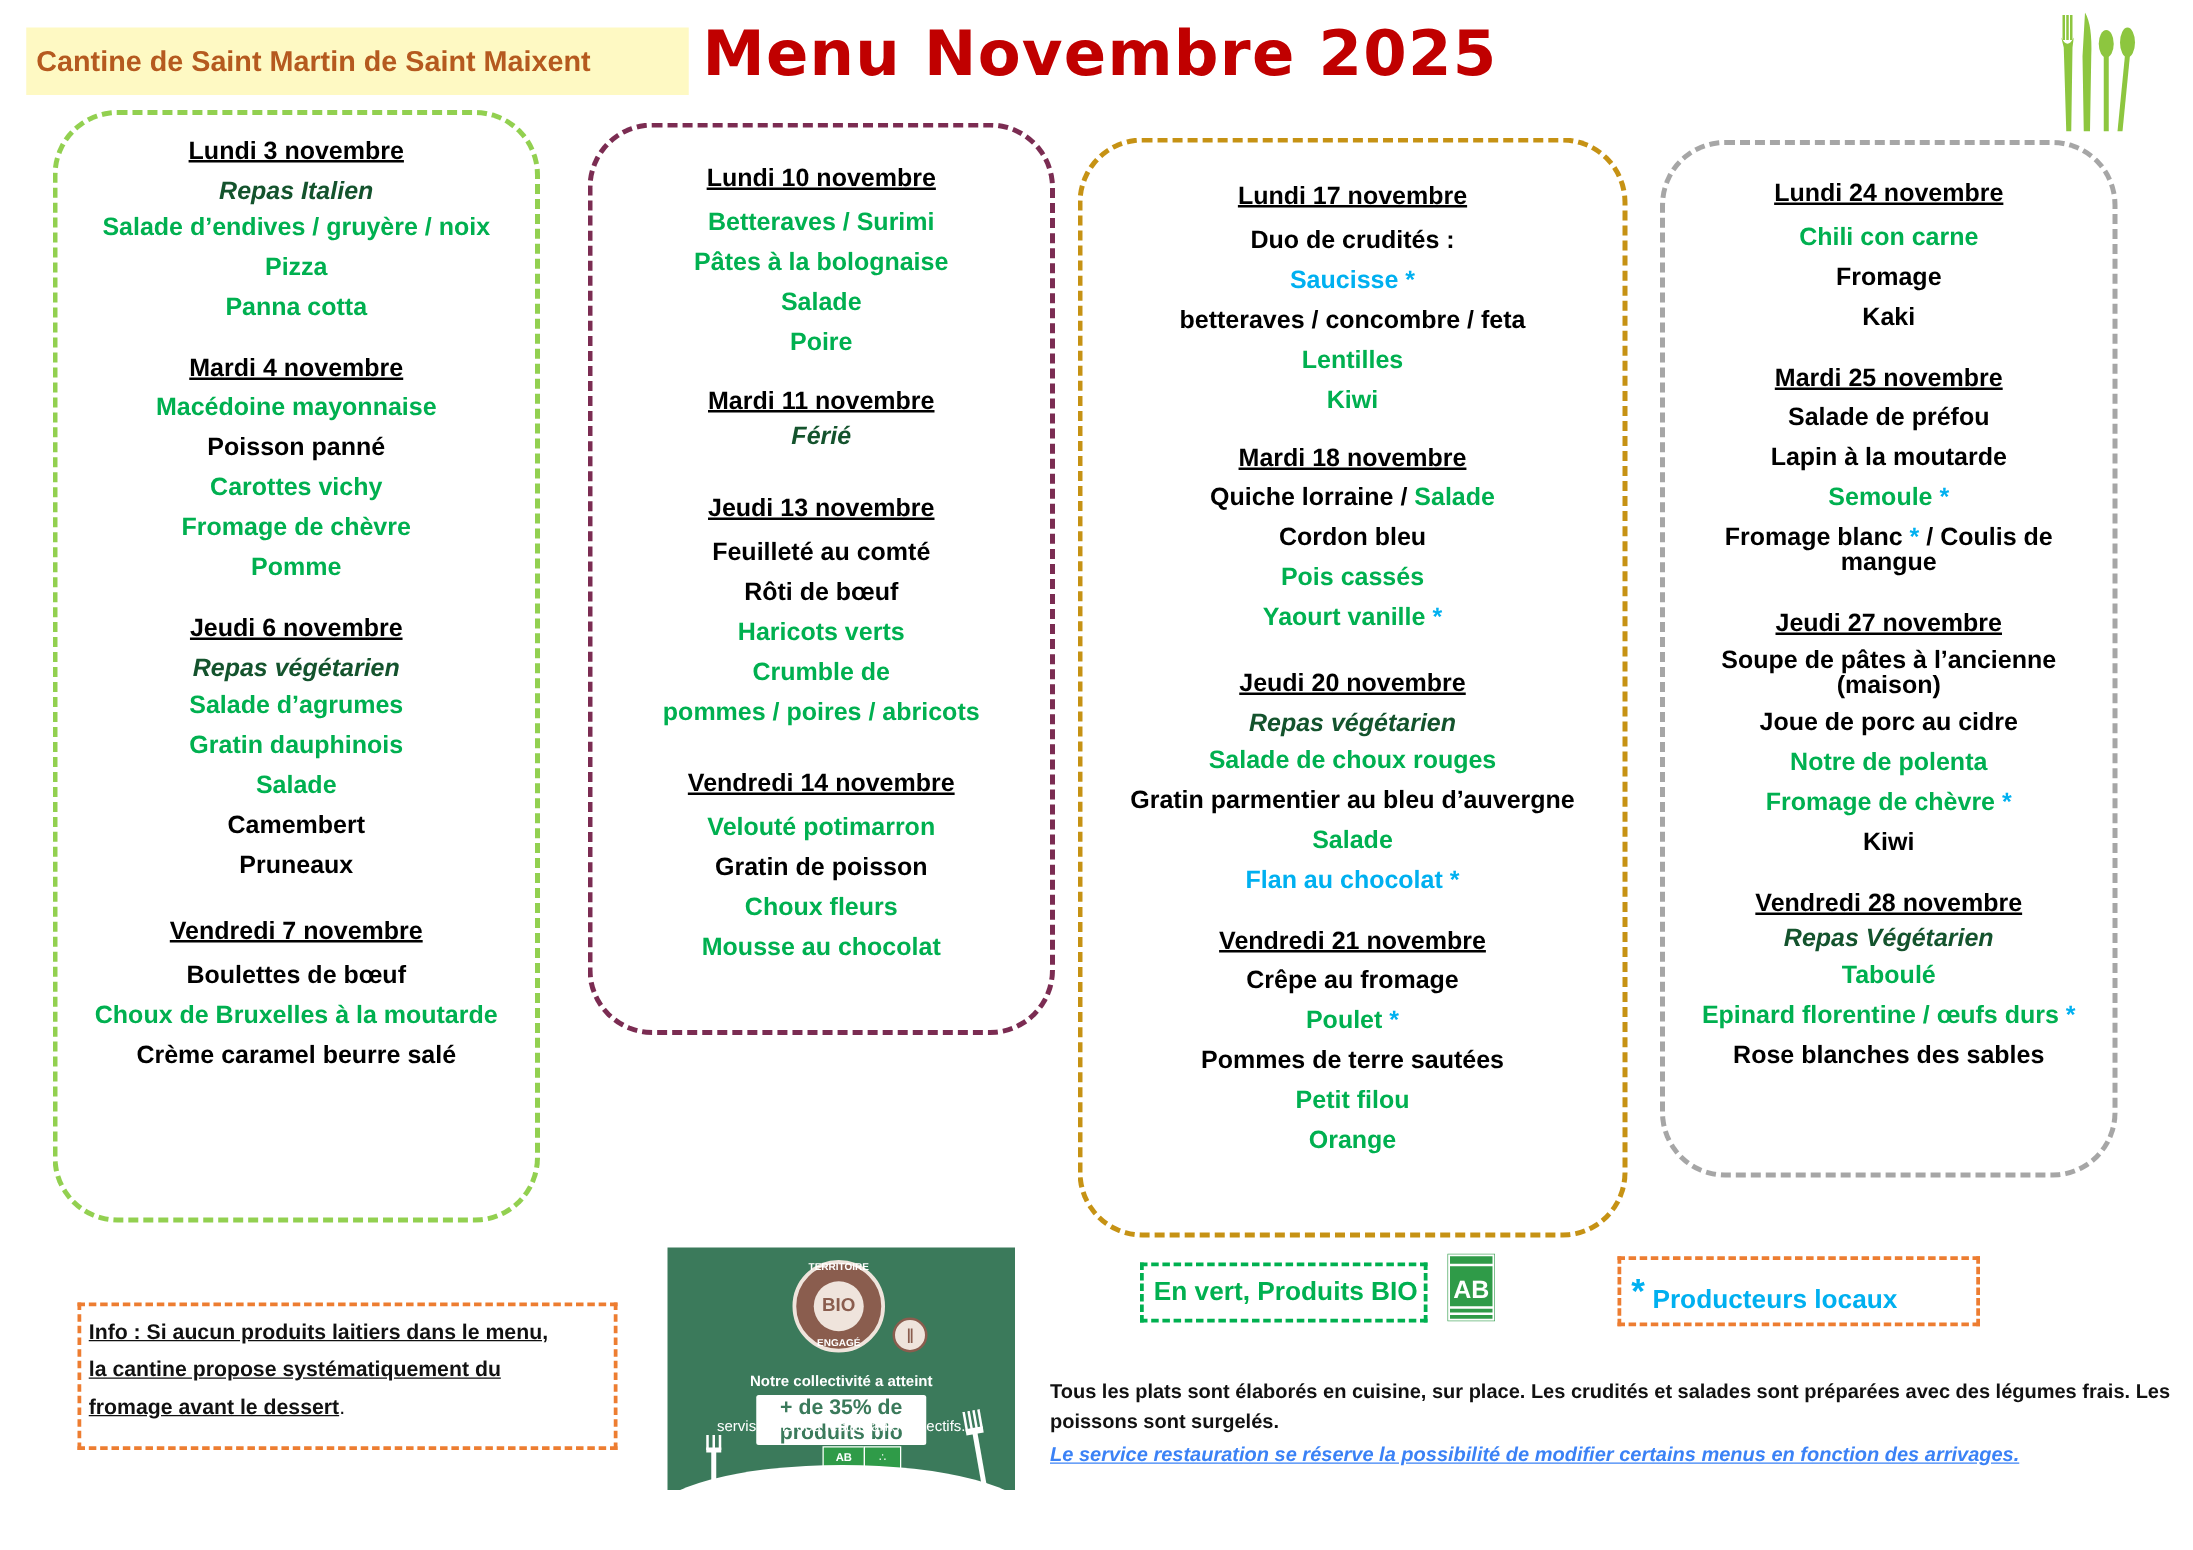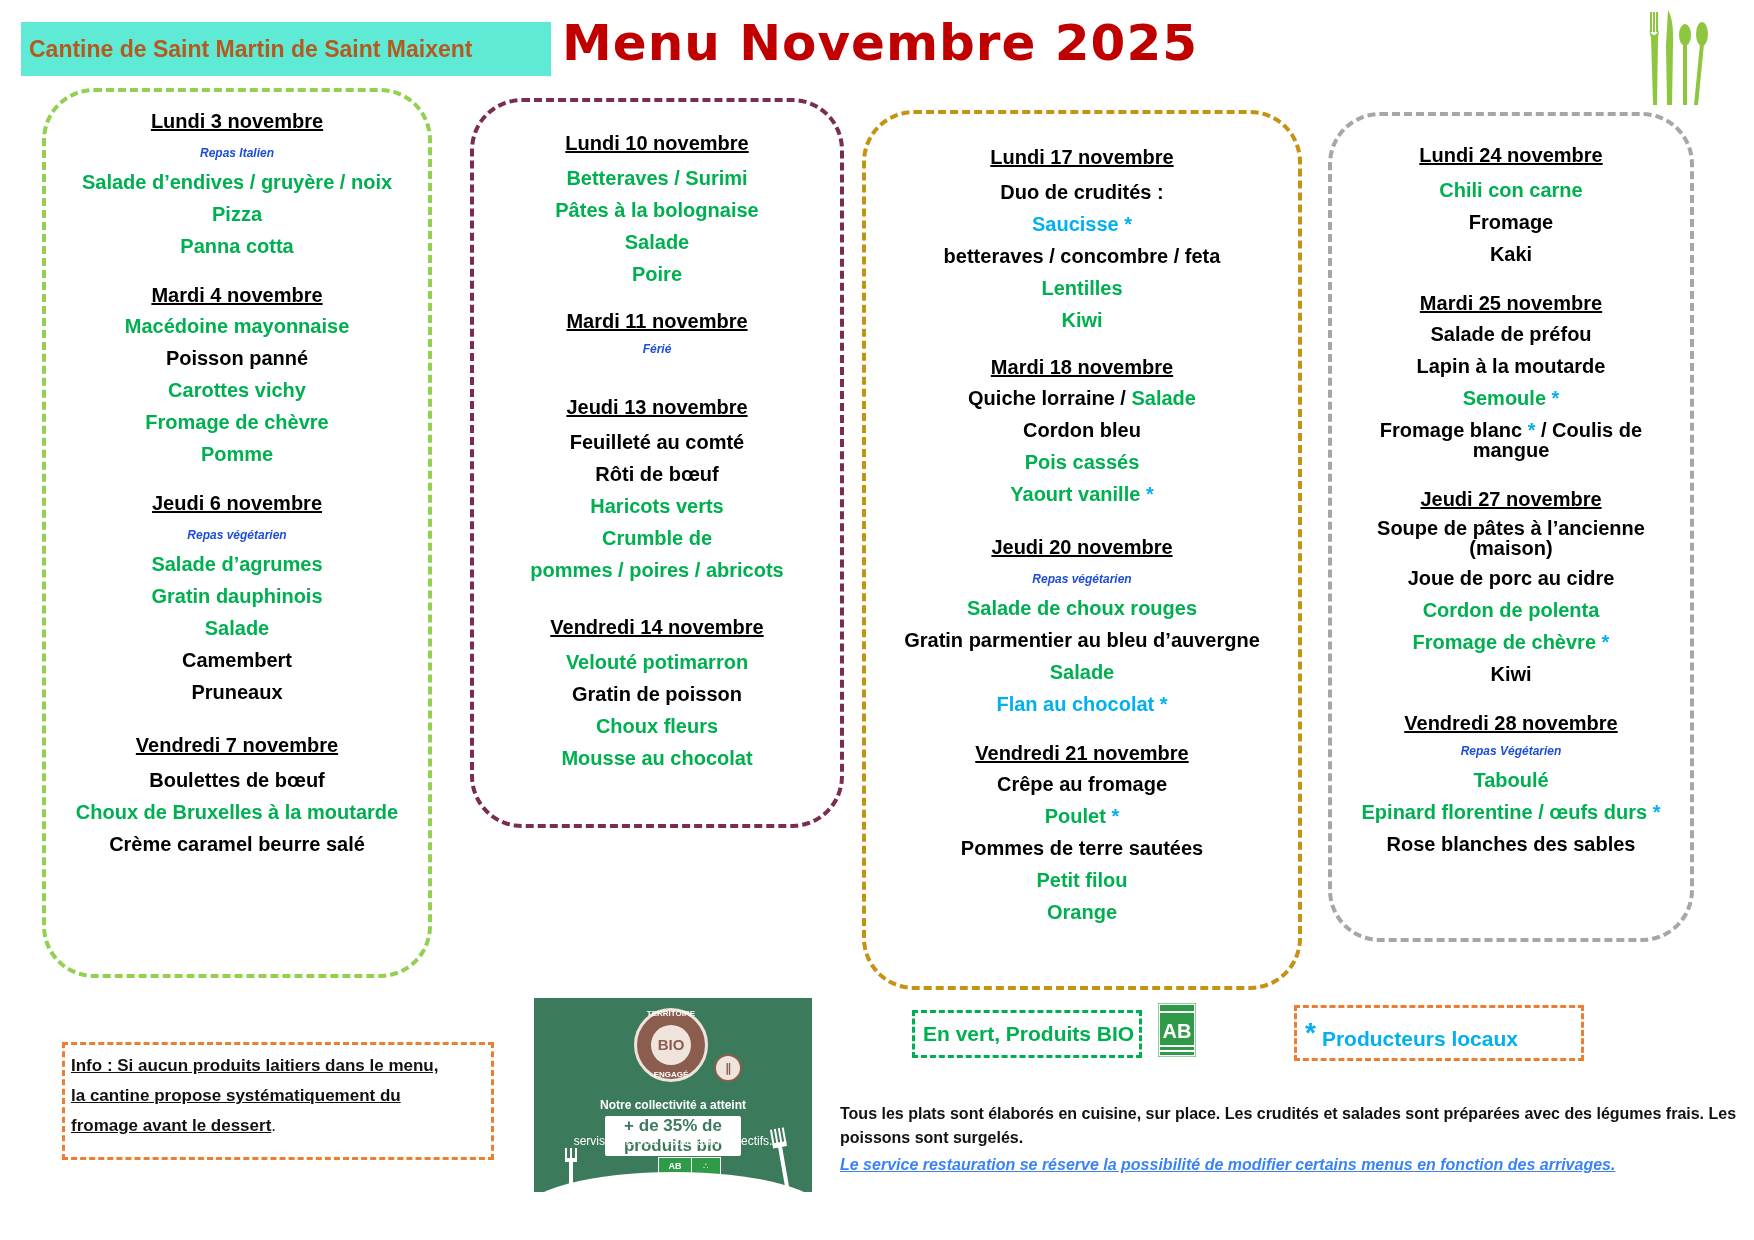--- a/index.html
+++ b/index.html
@@ -4,21 +4,21 @@
 <style>
   html, body { margin: 0; padding: 0; }
   body {
     width: 1754px; height: 1240px; position: relative; overflow: hidden;
     background: #ffffff;
     font-family: "Liberation Sans", "DejaVu Sans", sans-serif;
     color: #111;
   }
   .org-badge {
     position: absolute; left: 21px; top: 22px; width: 530px; height: 54px;
-    background: #5eead4; box-sizing: border-box;
+    background: #fef9c3; box-sizing: border-box;
     display: flex; align-items: center; padding-left: 8px;
     font-weight: bold; font-size: 23px; color: #b55a1f;
   }
   .title {
     position: absolute; left: 560px; top: 14px; width: 640px; text-align: center;
     font-family: "DejaVu Sans", sans-serif; font-weight: bold;
     font-size: 50px; color: #c00000; letter-spacing: 1px;
   }
   .cutlery { position: absolute; left: 1648px; top: 10px; width: 64px; height: 100px; }
 
@@ -31,22 +31,22 @@
   .w2 { left: 470px; top: 98px;  width: 374px; height: 730px; border-color: #7b2c52; }
   .w3 { left: 862px; top: 110px; width: 440px; height: 880px; border-color: #c69214; }
   .w4 { left: 1328px; top: 112px; width: 366px; height: 830px; border-color: #a6a6a6; }
 
   .day { margin: 0; }
   .day-title {
     font-weight: bold; font-size: 20px; text-decoration: underline;
     color: #000; line-height: 30px; display: block;
   }
   .note {
-    display: block; font-style: italic; font-weight: bold; font-size: 12px;
-    color: #1d4ed8; line-height: 26px;
+    display: block; font-style: italic; font-weight: bold; font-size: 20px;
+    color: #14532d; line-height: 26px;
   }
   .dish { display: block; font-weight: bold; font-size: 20px; line-height: 32px; }
   .dish.tight { line-height: 20px; padding: 6px 0; }
   .c-bio { color: #00b050; }
   .c-std { color: #000000; }
   .c-loc { color: #00b0f0; }
   .star { color: #00b0f0; }
 
   .info-box {
     position: absolute; left: 62px; top: 1042px; width: 432px; height: 118px;
@@ -257,21 +257,21 @@
       <span class="c-bio">Semoule</span> <span class="star">*</span>
     </span>
     <span class="dish tight" style="padding:6px 20px;">
       <span class="c-std">Fromage blanc </span><span class="star">*</span><span class="c-std"> / Coulis de mangue</span>
     </span>
   </div>
   <div class="day" style="margin-bottom:18px;">
     <span class="day-title">Jeudi 27 novembre</span>
     <span class="dish c-std tight" style="padding:4px 30px;">Soupe de pâtes à l’ancienne (maison)</span>
     <span class="dish c-std">Joue de porc au cidre</span>
-    <span class="dish c-bio">Cordon de polenta</span>
+    <span class="dish c-bio">Notre de polenta</span>
     <span class="dish">
       <span class="c-bio">Fromage de chèvre</span> <span class="star">*</span>
     </span>
     <span class="dish c-std">Kiwi</span>
   </div>
   <div class="day">
     <span class="day-title">Vendredi 28 novembre</span>
     <span class="note">Repas Végétarien</span>
     <span class="dish c-bio">Taboulé</span>
     <span class="dish">

